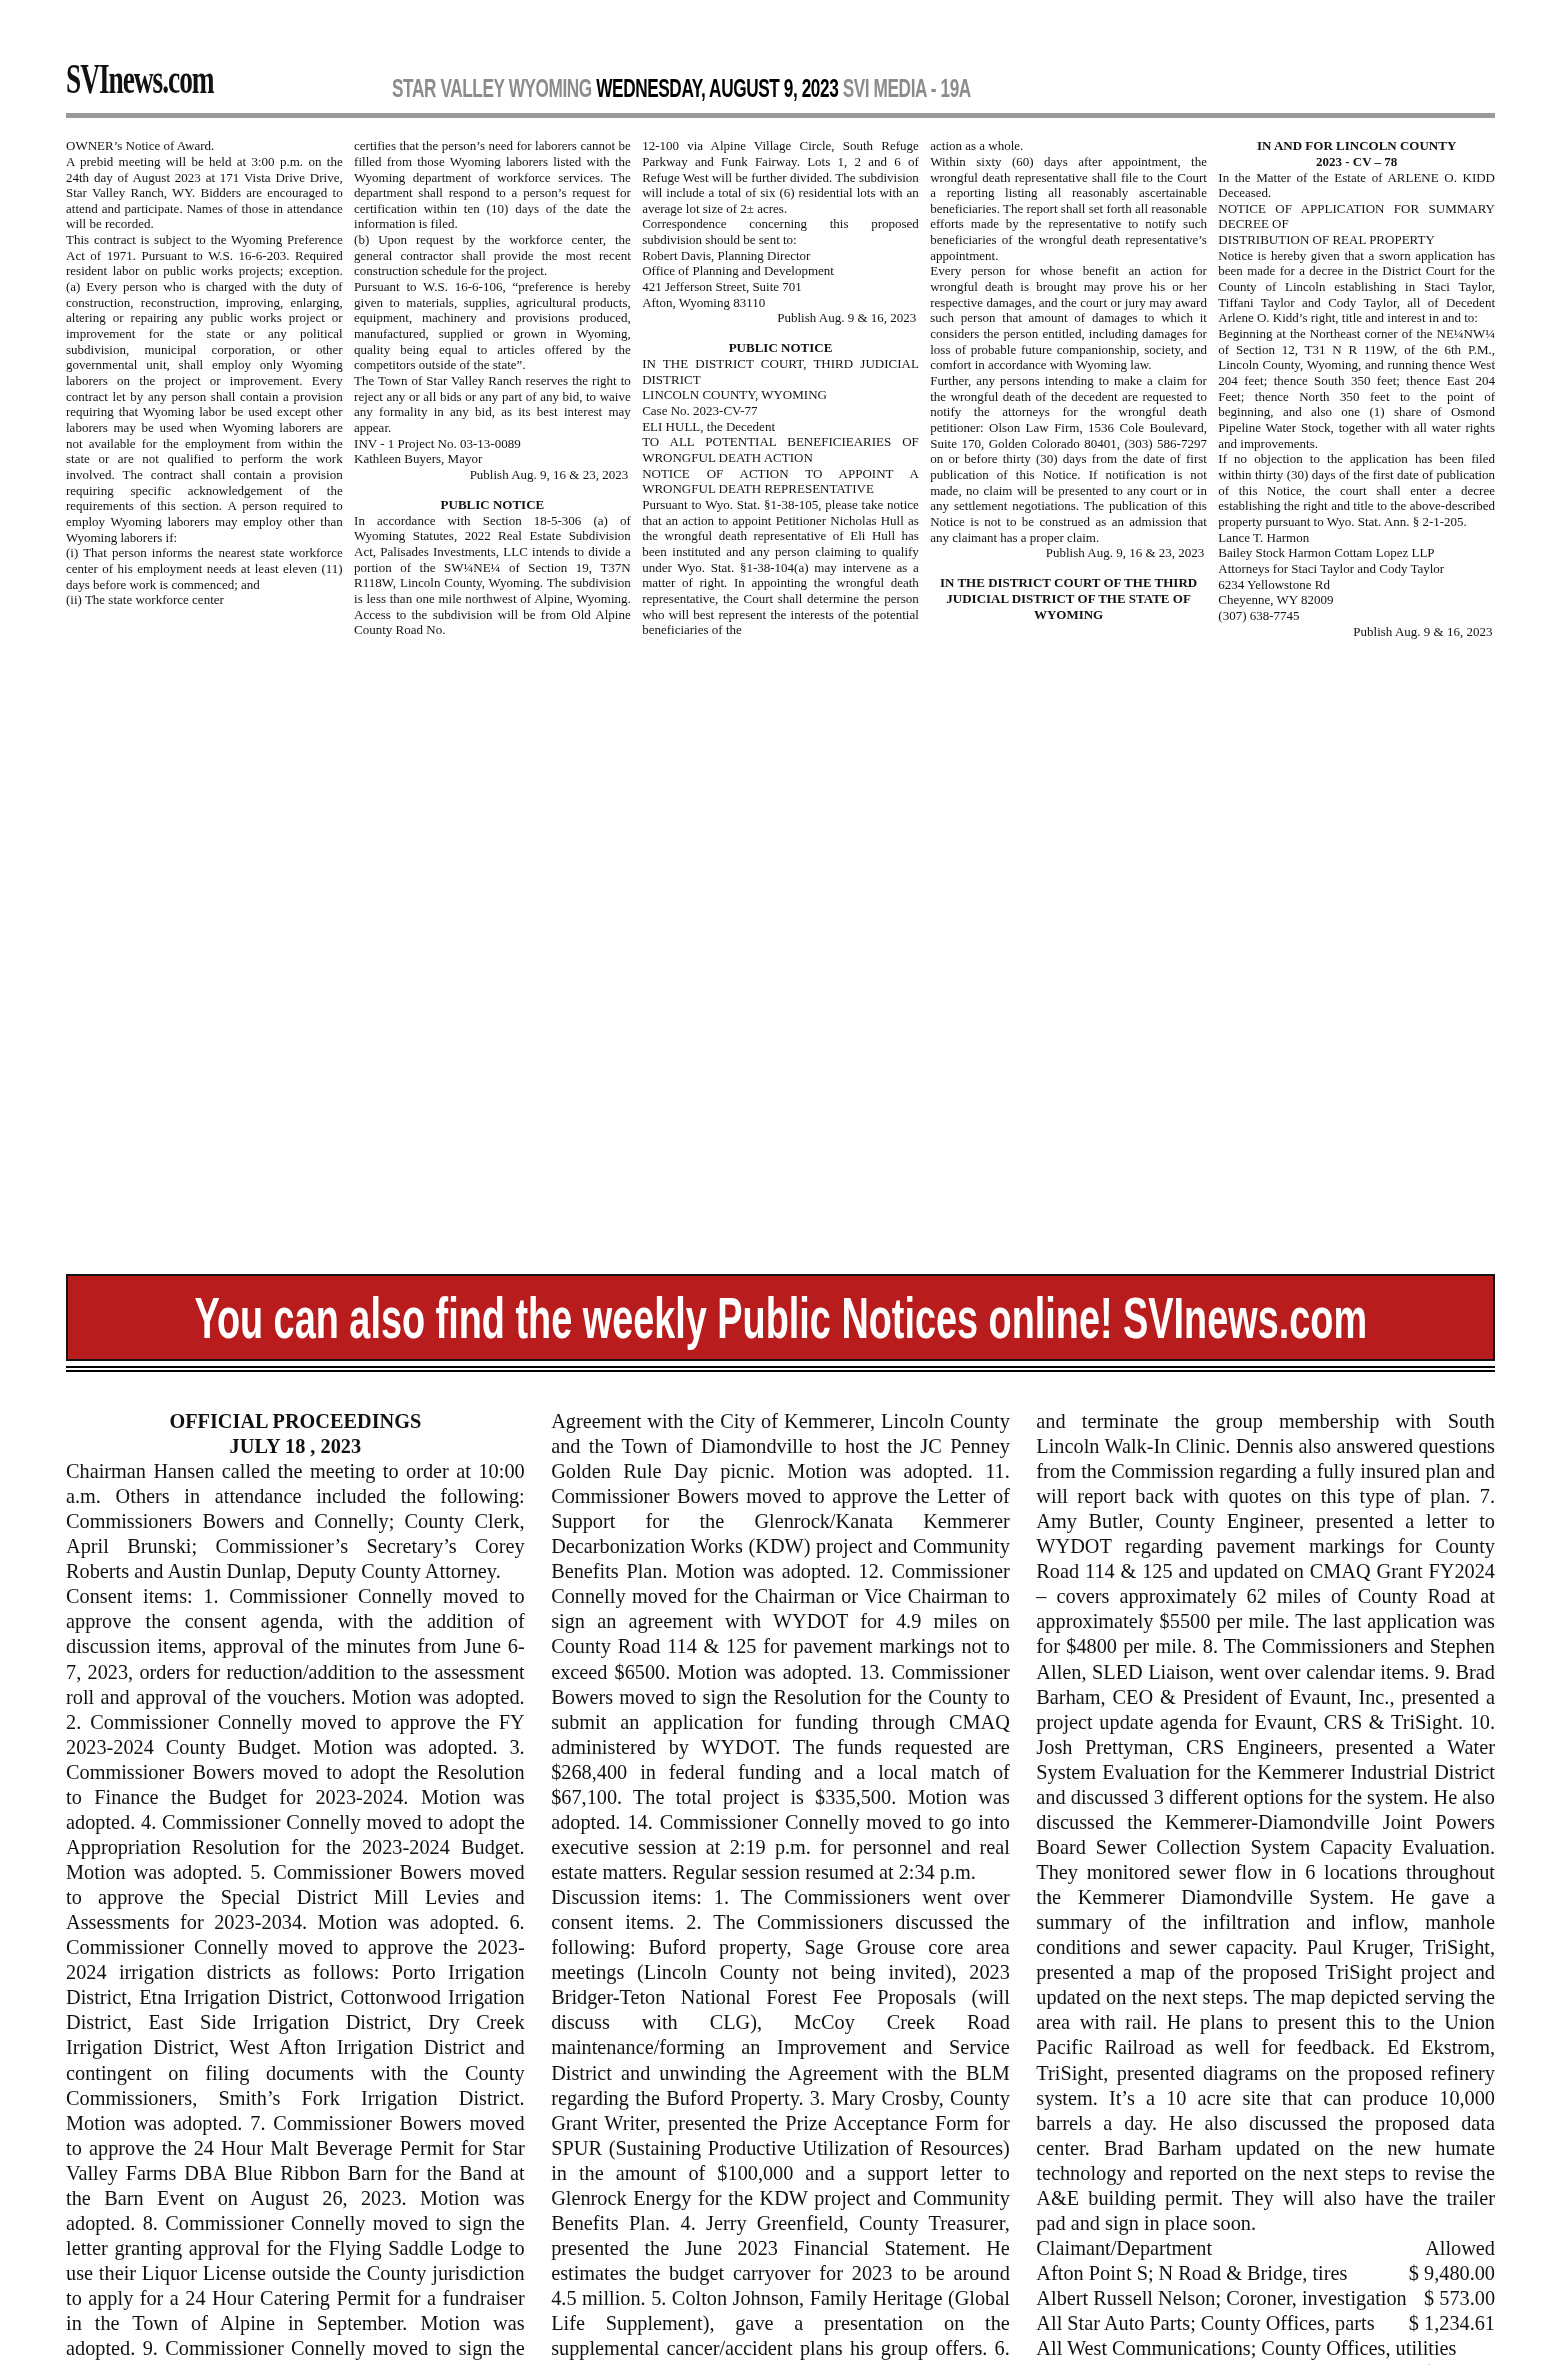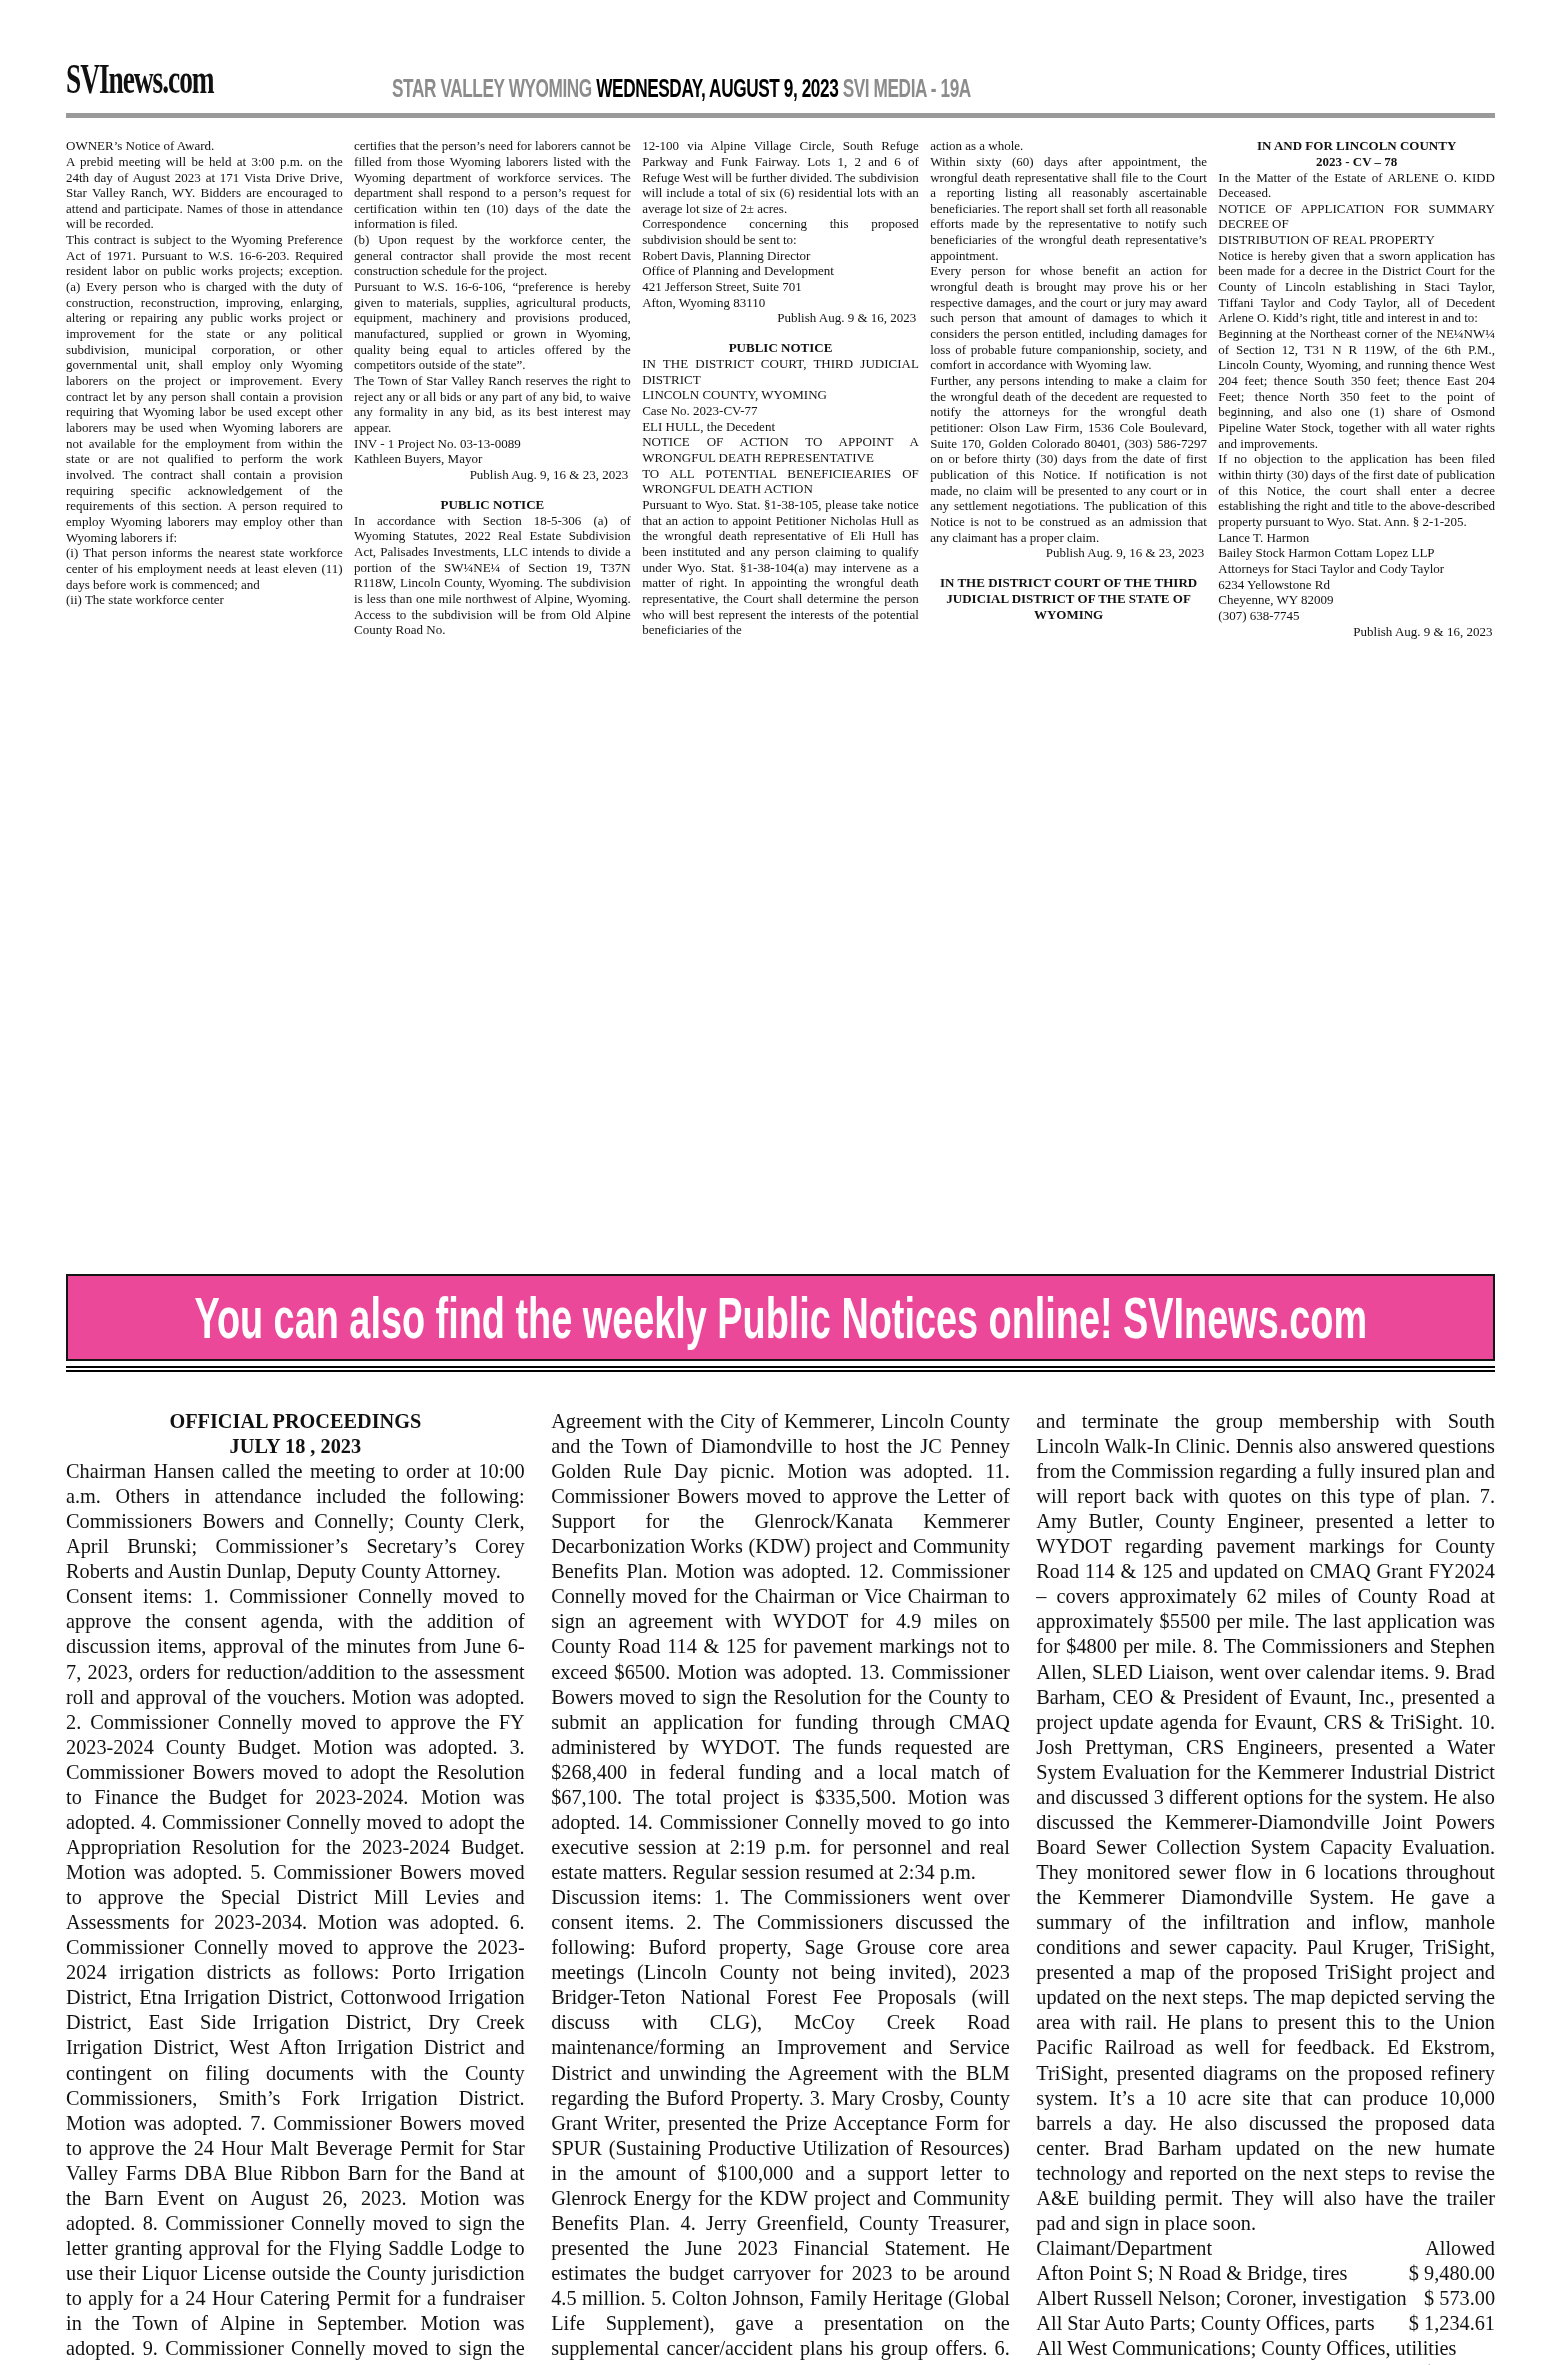--- a/index.html
+++ b/index.html
@@ -34,21 +34,21 @@
   }
   .top-col{flex:1 1 0;font-size:13px;line-height:1.205;text-align:justify;}
   .blk{margin:0;}
   .blk-heading{text-align:center;font-weight:bold;margin-top:1.1em;}
   .blk-heading:first-child{margin-top:0;}
   .blk-subheading{text-align:center;font-weight:bold;margin-top:0;}
   .blk-publish{font-weight:normal;text-align:right;padding-right:0.2em;}
   
   .banner-wrap{margin-top:16px;border-bottom:6.6px double #000;padding-bottom:4.7px;}
   .banner{
-    background:#ec4899;border:2.4px solid #141414;height:83px;
+    background:#b91c1c;border:2.4px solid #141414;height:83px;
     display:flex;align-items:center;justify-content:center;margin-top:12px;
   }
   .banner span{
     color:#fff;font-family:"Liberation Sans","DejaVu Sans",sans-serif;
     font-weight:bold;font-size:44px;white-space:nowrap;
     transform:scaleX(0.86) scaleY(1.3);
   }
   
   .bottom-section{
     display:flex;gap:26.5px;margin-top:37px;height:1012px;overflow:hidden;
@@ -96,22 +96,22 @@
         <div class="blk blk-body">Robert Davis, Planning Director</div>
         <div class="blk blk-body">Office of Planning and Development</div>
         <div class="blk blk-body">421 Jefferson Street, Suite 701</div>
         <div class="blk blk-body">Afton, Wyoming 83110</div>
         <div class="blk blk-publish">Publish Aug. 9 &amp; 16, 2023</div>
         <div class="blk blk-heading">PUBLIC NOTICE</div>
         <div class="blk blk-body">IN THE DISTRICT COURT, THIRD JUDICIAL DISTRICT</div>
         <div class="blk blk-body">LINCOLN COUNTY, WYOMING</div>
         <div class="blk blk-body">Case No. 2023-CV-77</div>
         <div class="blk blk-body">ELI HULL, the Decedent</div>
+        <div class="blk blk-body">TO ALL POTENTIAL BENEFICIEARIES OF WRONGFUL DEATH ACTION</div>
         <div class="blk blk-body">NOTICE OF ACTION TO APPOINT A WRONGFUL DEATH REPRESENTATIVE</div>
-        <div class="blk blk-body">TO ALL POTENTIAL BENEFICIEARIES OF WRONGFUL DEATH ACTION</div>
         <div class="blk blk-body">Pursuant to Wyo. Stat. §1-38-105, please take notice that an action to appoint Petitioner Nicholas Hull as the wrongful death representative of Eli Hull has been instituted and any person claiming to qualify under Wyo. Stat. §1-38-104(a) may intervene as a matter of right. In appointing the wrongful death representative, the Court shall determine the person who will best represent the interests of the potential beneficiaries of the</div>
       </div>
       <div class="top-col">
         <div class="blk blk-body">action as a whole.</div>
         <div class="blk blk-body">Within sixty (60) days after appointment, the wrongful death representative shall file to the Court a reporting listing all reasonably ascertainable beneficiaries.  The report shall set forth all reasonable efforts made by the representative to notify such beneficiaries of the wrongful death representative’s appointment.</div>
         <div class="blk blk-body">Every person for whose benefit an action for wrongful death is brought may prove his or her respective damages, and the court or jury may award such person that amount of damages to which it considers the person entitled, including damages for loss of probable future companionship, society, and comfort in accordance with Wyoming law.</div>
         <div class="blk blk-body">Further, any persons intending to make a claim for the wrongful death of the decedent are requested to notify the attorneys for the wrongful death petitioner: Olson Law Firm, 1536 Cole Boulevard, Suite 170, Golden Colorado 80401, (303) 586-7297 on or before thirty (30) days from the date of first publication of this Notice.  If notification is not made, no claim will be presented to any court or in any settlement negotiations.  The publication of this Notice is not to be construed as an admission that any claimant has a proper claim.</div>
         <div class="blk blk-publish">Publish Aug. 9, 16 &amp; 23, 2023</div>
         <div class="blk blk-heading">IN THE DISTRICT COURT OF THE THIRD JUDICIAL DISTRICT OF THE STATE OF WYOMING</div>
       </div>

